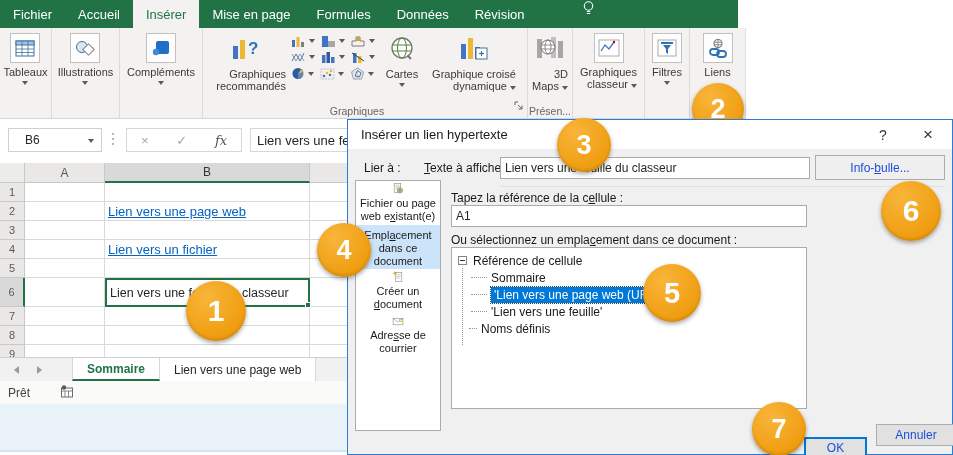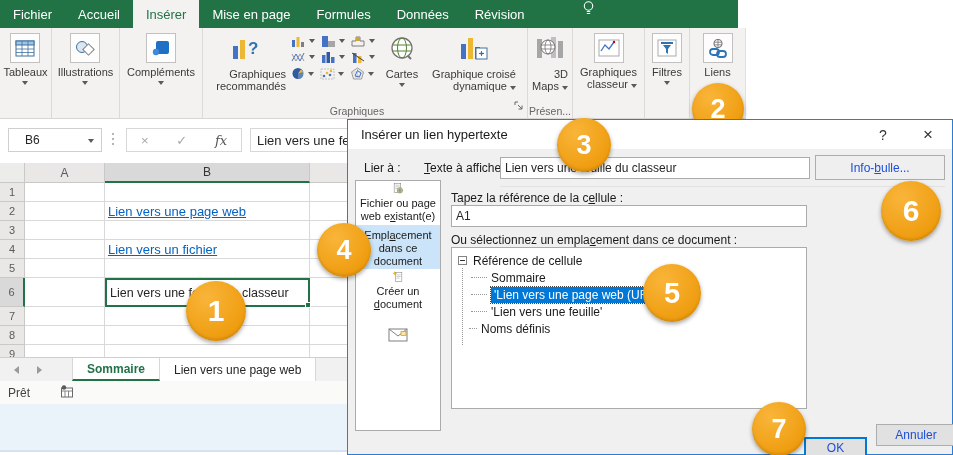--- a/index.html
+++ b/index.html
@@ -520,20 +520,21 @@
             <path d="M5 1l1.2 2.6L9 4l-2.8.9L5 7.5 4.2 4.9 1.5 4l2.7-.4z" fill="#ffc000" stroke="#bf9000" stroke-width=".5"></path>
           </svg>
         <span>Créer un <u>d</u>ocument</span>
       </div>
       <div class="sitem">
         <svg width="22" height="22" viewBox="0 0 22 22">
             <rect x="2" y="6" width="18" height="12" fill="#fff" stroke="#7f7f7f"></rect>
             <path d="M2 6l9 7 9-7" fill="none" stroke="#7f7f7f"></path>
             <rect x="14" y="8.5" width="5" height="4" fill="#ffe699" stroke="#bf9000" stroke-width=".6"></rect>
           </svg>
+        <span>Adre<u>s</u>se de courrier</span>
       </div>
     </div>
 
     <div class="lbl" style="left:103px;top:71px;">Tapez la référence de la c<u>e</u>llule :</div>
     <div class="fld" style="left:103px;top:85px;width:356px;height:22px;">A1</div>
     <div class="lbl" style="left:103px;top:113px;">Ou sélectionnez un empla<u>c</u>ement dans ce document :</div>
 
     <div class="treebox">
       <div class="vline"></div>
       <div class="trow">

